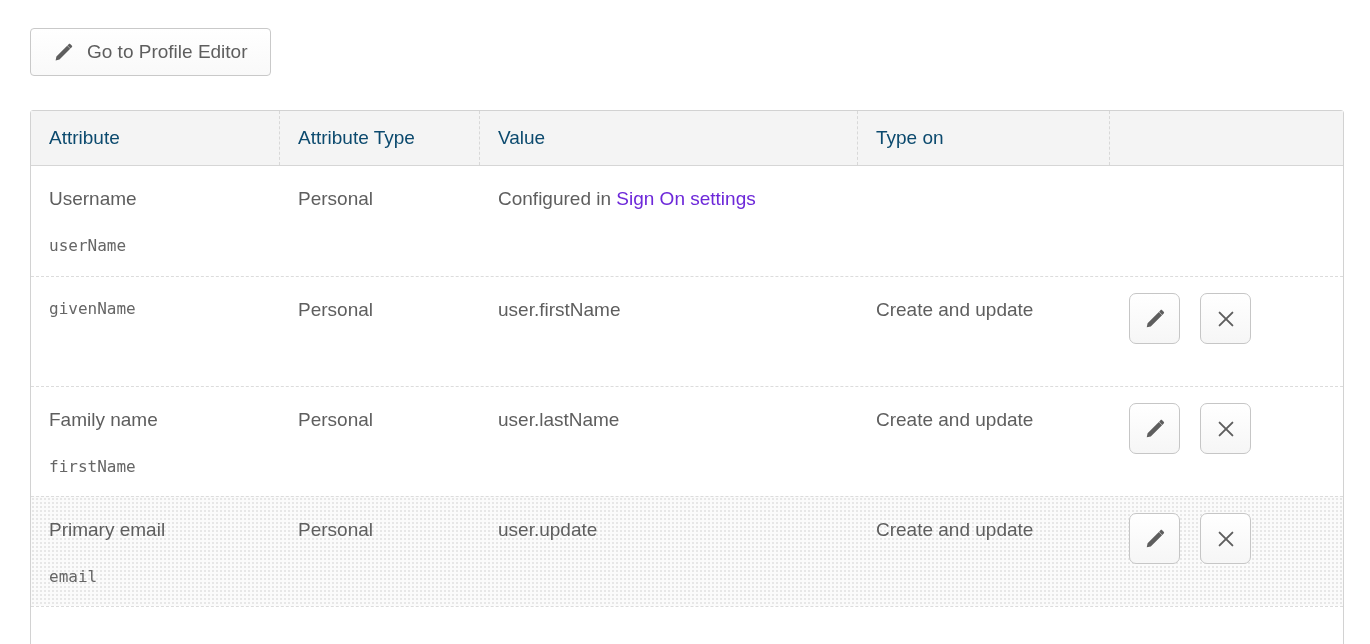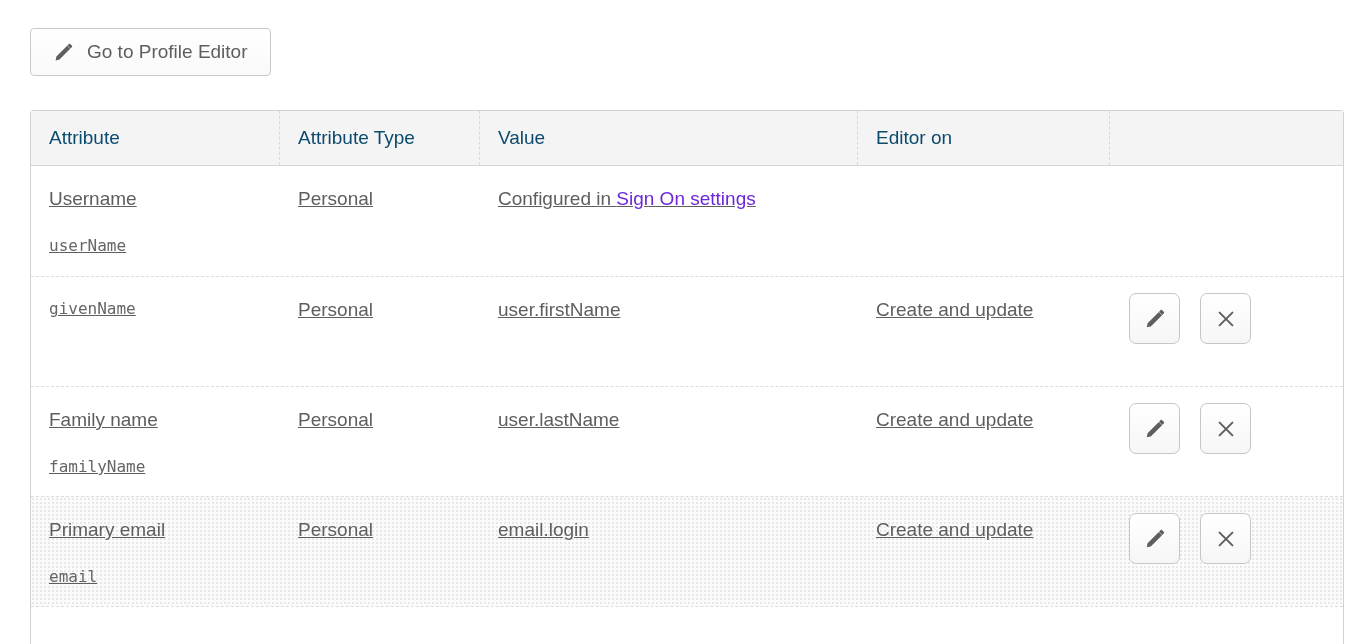--- a/index.html
+++ b/index.html
@@ -45,21 +45,21 @@
   .th {
     height: 100%;
     display: flex; align-items: center;
     padding-left: 18px;
     font-size: 19px; color: #0c4a6e;
     border-right: 1px dashed #d8d8d8;
   }
   .th:last-child { border-right: none; }
 
   .row { height: 110px; }
-  [data-name="table-body"] .row { border-top: 1px dashed #dcdcdc; text-decoration: underline; }
+  [data-name="table-body"] .row { border-top: 1px dashed #dcdcdc; }
   [data-name="table-body"] .row:first-child { border-top: none; }
 
   .cell { padding: 22px 18px 0 18px; font-size: 19px; color: #5e5e5e; }
   .attr-primary { margin-bottom: 26px; }
   .mono {
     font-family: "DejaVu Sans Mono", monospace;
     font-size: 16px; color: #666666;
   }
   .link { color: #6d28d9; text-decoration: none; cursor: pointer; }
 
@@ -102,21 +102,21 @@
       </span>
       <span data-name="go-to-profile-editor-label">Go to Profile Editor</span>
     </button>
   </div>
 
   <div class="table" data-name="attribute-mappings-table">
     <div class="grid-row thead" data-name="table-header-row">
       <div class="th" data-name="header-attribute">Attribute</div>
       <div class="th" data-name="header-attribute-type">Attribute Type</div>
       <div class="th" data-name="header-value">Value</div>
-      <div class="th" data-name="header-apply-on">Editor on</div>
+      <div class="th" data-name="header-apply-on">Type on</div>
       <div class="th" data-name="header-actions"></div>
     </div>
     <div data-name="table-body">
   <div class="grid-row row" data-name="table-row">
     <div class="cell" data-name="attribute-cell">
       <div class="attr-primary" data-name="attribute-label">Username</div>
       <div class="mono" data-name="attribute-variable-name">userName</div>
     </div>
     <div class="cell" data-name="attribute-type-cell">Personal</div>
     <div class="cell" data-name="value-cell">
@@ -166,21 +166,21 @@
             <path d="M5 5 L19 19 M19 5 L5 19" stroke="currentColor" stroke-width="2.1" stroke-linecap="round"></path>
           </svg>
         </span>
       </button>
     </div>
   </div>
 
   <div class="grid-row row" data-name="table-row">
     <div class="cell" data-name="attribute-cell">
       <div class="attr-primary" data-name="attribute-label">Family name</div>
-      <div class="mono" data-name="attribute-variable-name">familyName</div>
+      <div class="mono" data-name="attribute-variable-name">firstName</div>
     </div>
     <div class="cell" data-name="attribute-type-cell">Personal</div>
     <div class="cell" data-name="value-cell">
       
       <span data-name="value-expression">user.lastName</span>
     </div>
     <div class="cell" data-name="apply-on-cell">Create and update</div>
     <div class="cell actions" data-name="row-actions">
       <button class="icon-btn" data-name="edit-attribute-button">
         <span data-name="pencil-icon">
@@ -200,21 +200,21 @@
   </div>
 
   <div class="grid-row row highlight" data-name="table-row">
     <div class="cell" data-name="attribute-cell">
       <div class="attr-primary" data-name="attribute-label">Primary email</div>
       <div class="mono" data-name="attribute-variable-name">email</div>
     </div>
     <div class="cell" data-name="attribute-type-cell">Personal</div>
     <div class="cell" data-name="value-cell">
       
-      <span data-name="value-expression">email.login</span>
+      <span data-name="value-expression">user.update</span>
     </div>
     <div class="cell" data-name="apply-on-cell">Create and update</div>
     <div class="cell actions" data-name="row-actions">
       <button class="icon-btn" data-name="edit-attribute-button">
         <span data-name="pencil-icon">
           <svg width="22" height="22" viewBox="0 0 24 24" fill="currentColor">
             <path d="M3.9 16.6L3 21l4.4-.9L19.7 7.8l-3.5-3.5L3.9 16.6zM21.7 5.8c.4-.4.4-1 0-1.4l-2.1-2.1c-.4-.4-1-.4-1.4 0l-1.7 1.7 3.5 3.5 1.7-1.7z"></path>
           </svg>
         </span>
       </button>

